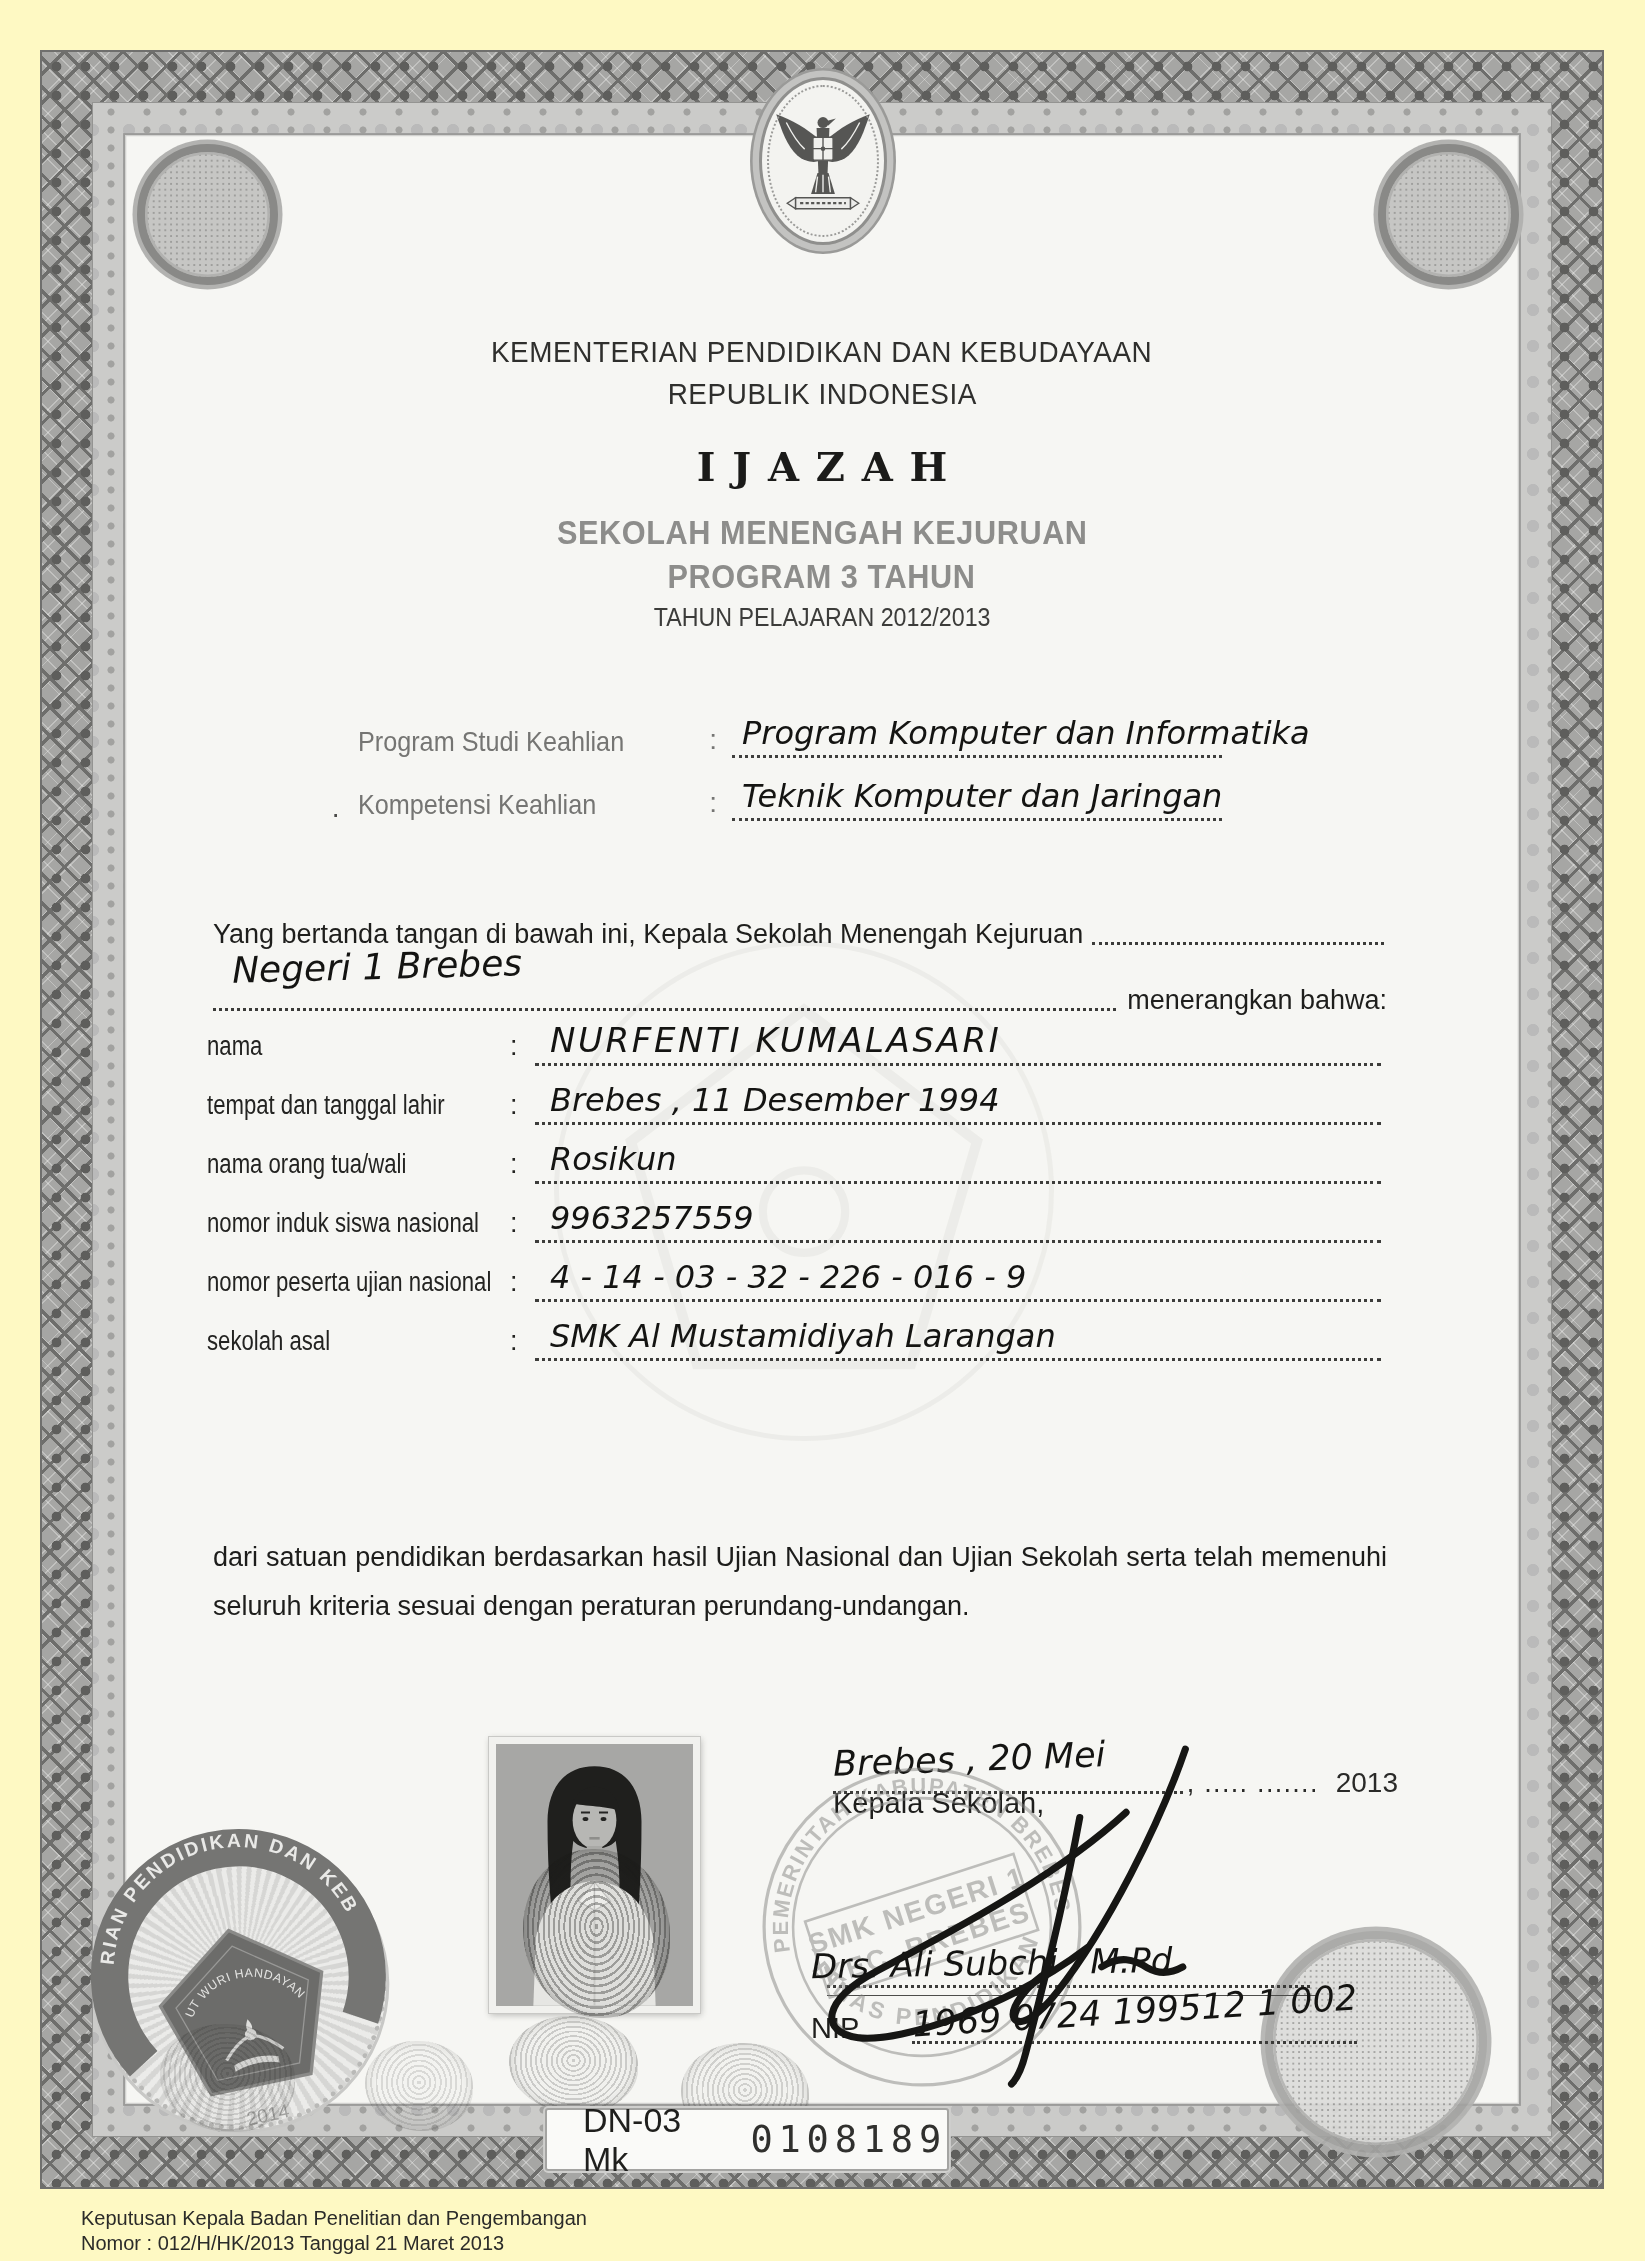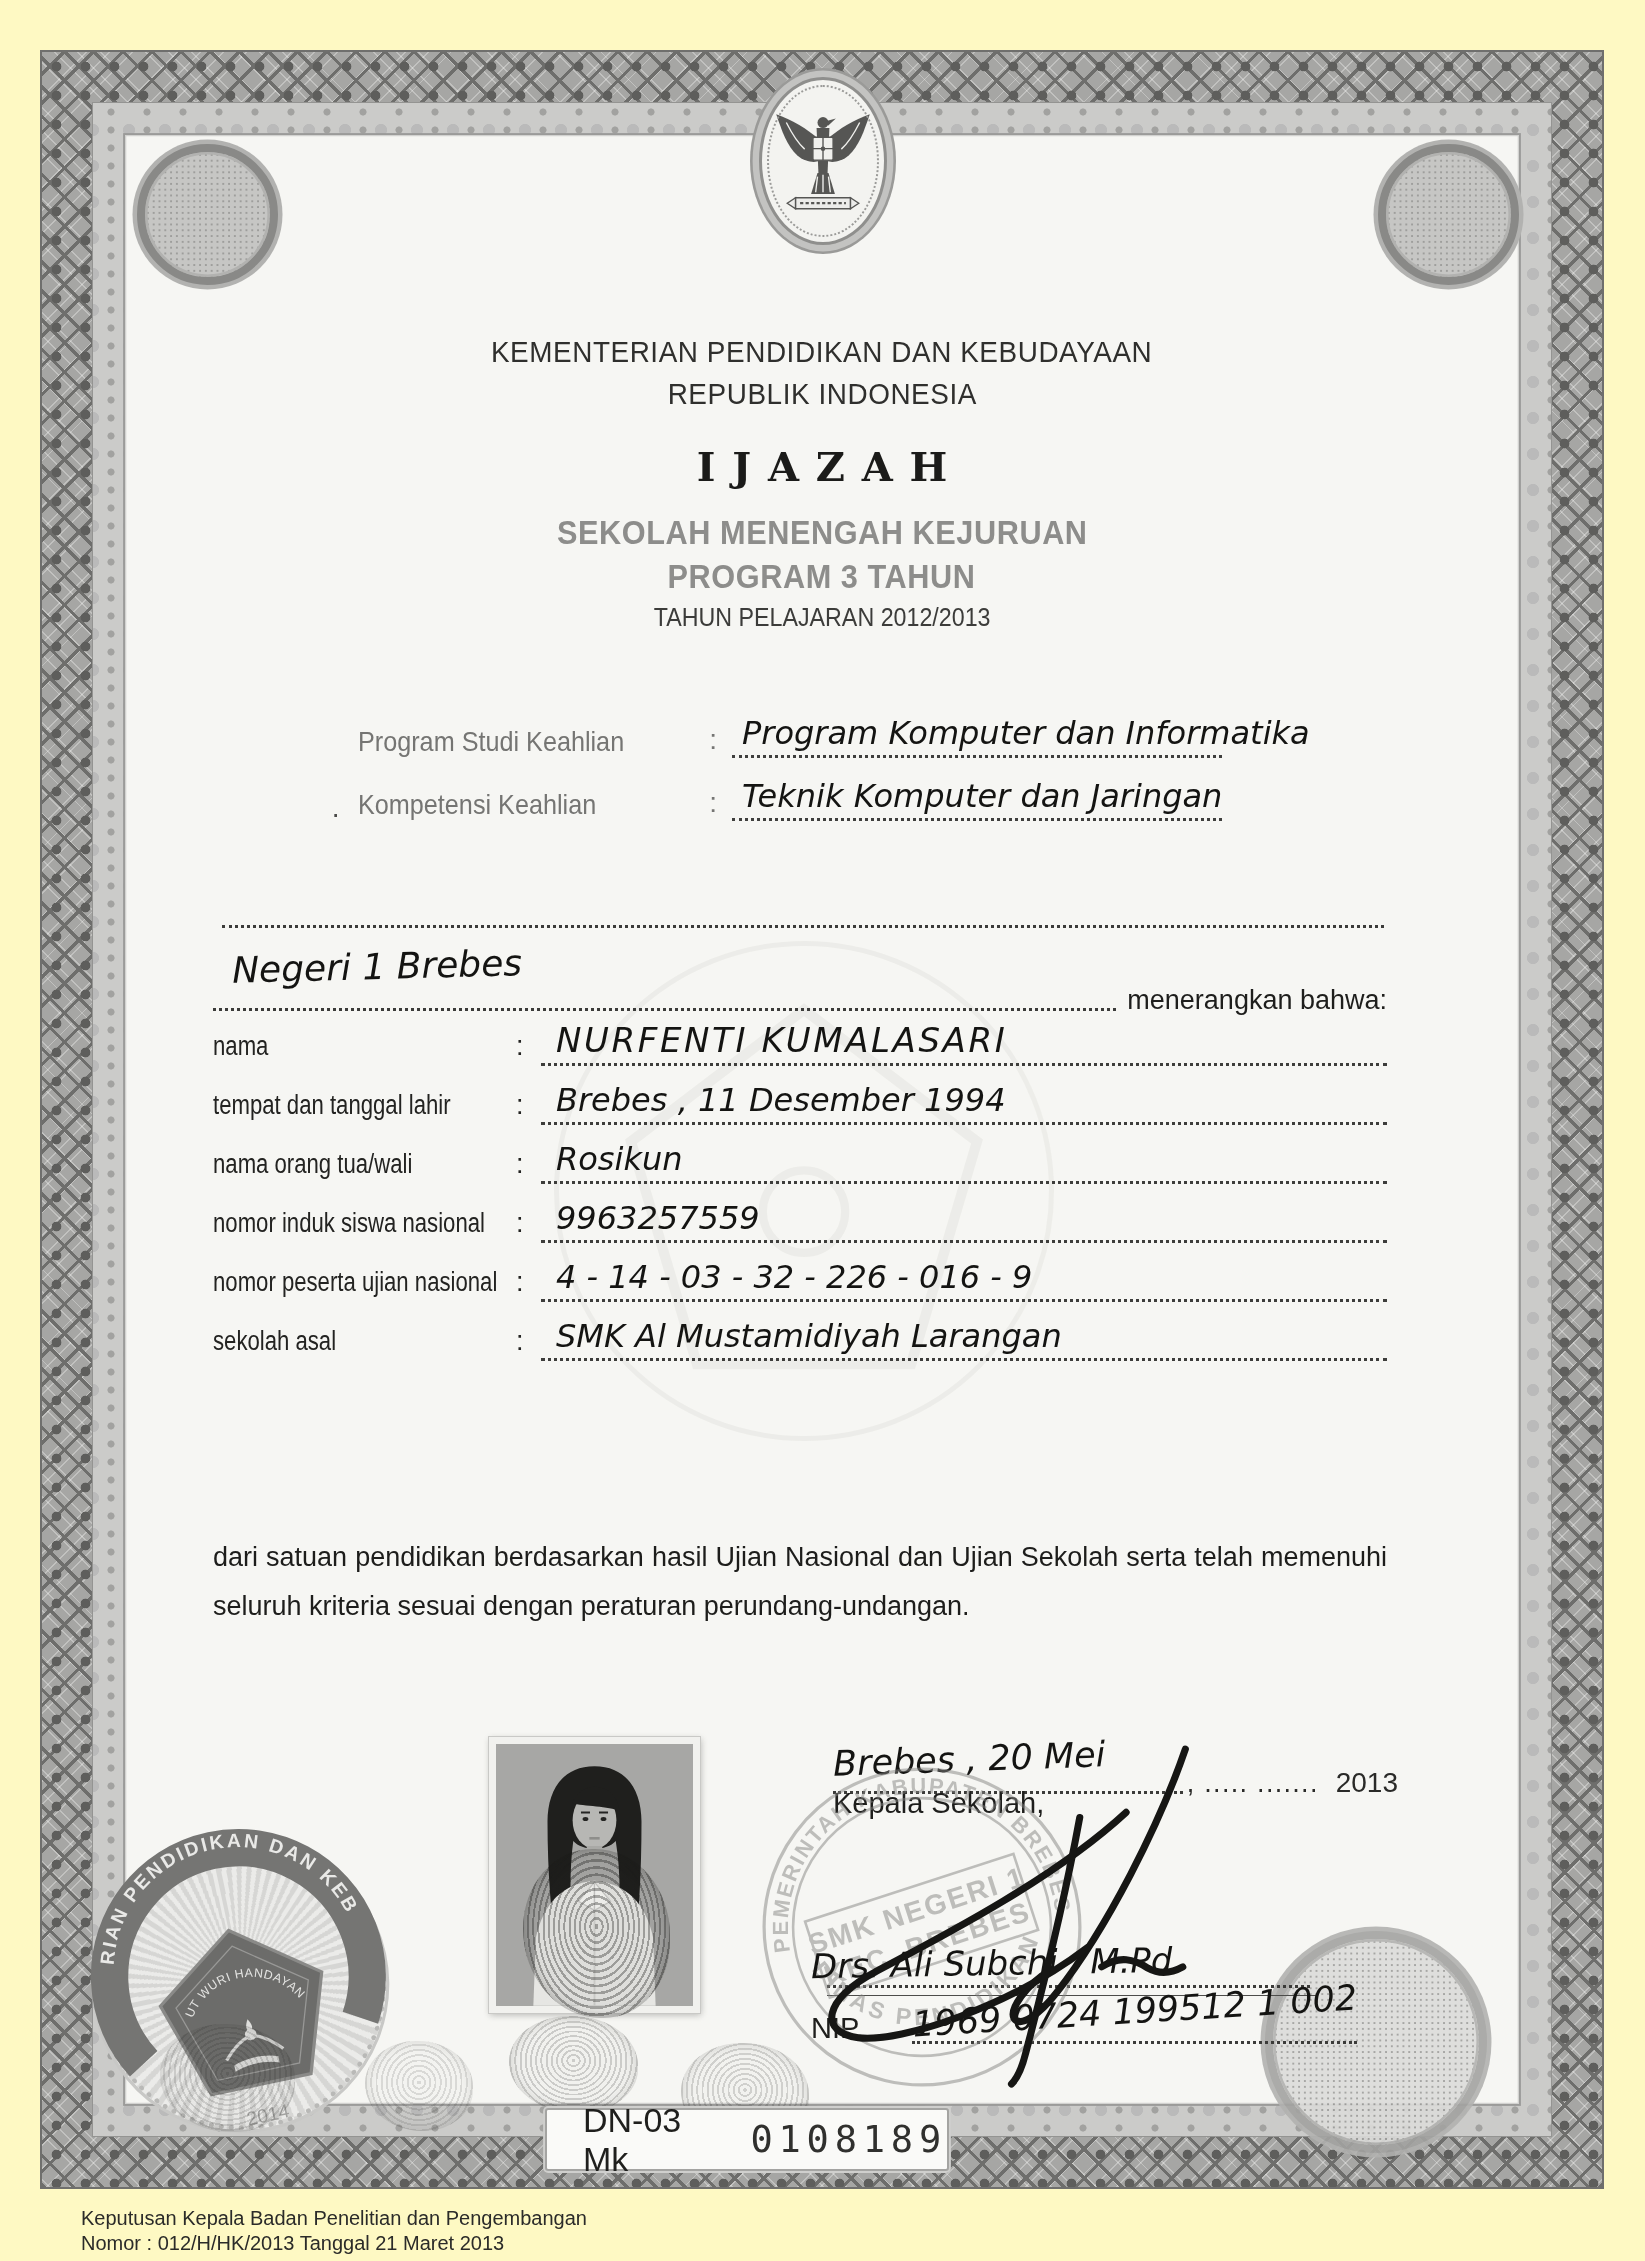--- a/index.html
+++ b/index.html
@@ -67,21 +67,21 @@
   .prow .pval{width:480px;border-bottom:3.2px dotted #3f3f3d;padding:0 0 2.6px 10.3px;
     font-size:32px;overflow:visible;}
   .pbullet{position:absolute;left:331px;z-index:6;font-size:28px;color:#4a4a48;}
 
   .bodytext{font-size:27px;color:#1e1e1c;}
   .introline{position:absolute;left:213px;width:1174px;display:flex;align-items:flex-end;z-index:6;}
   .introline .tail{flex:1;border-bottom:3.9px dotted #3b3b39;margin:0 2.6px 5.2px 9px;height:6.4px;}
   .schoolline{position:absolute;left:213px;width:1174px;display:flex;align-items:flex-end;z-index:6;}
   .schoolline .lead{flex:1;border-bottom:3.9px dotted #3b3b39;margin:0 11.6px 5.2px 0;height:6.4px;}
 
-  .fields{position:absolute;left:213px;width:1174px;top:1007px;z-index:6;}
+  .fields{position:absolute;left:207px;width:1174px;top:1007px;z-index:6;}
   .frow{display:flex;align-items:flex-end;height:59px;}
   .frow .flabel{width:303px;font-size:27px;color:#232321;padding-bottom:3.9px;}
   .frow .flabel .cl{display:inline-block;transform:scaleX(.82);transform-origin:left bottom;white-space:nowrap;}
   .frow .fcolon{width:24.5px;font-size:27px;color:#232321;padding-bottom:3.9px;}
   .frow .fval{flex:1;border-bottom:3.2px dotted #3d3d3b;padding:0 0 2.6px 15.5px;font-size:32px;}
   .fval.caps{font-size:34px;letter-spacing:2.6px;}
 
   .lulus{position:absolute;left:125px;right:126px;top:1426px;text-align:center;z-index:6;
     font-weight:700;font-size:48px;letter-spacing:5.2px;color:#121210;}
   .para{position:absolute;left:213px;width:1174px;top:1533px;z-index:6;
@@ -178,20 +178,21 @@
     <span class="pval hand">Program Komputer dan Informatika</span>
   </div>
   <div class="pbullet" style="top:798px">·</div>
   <div class="prow" style="top:777px">
     <span class="plabel"><span class="cl cond" style="transform:scaleX(.9);transform-origin:left bottom">Kompetensi Keahlian</span></span>
     <span class="pcolon">:</span>
     <span class="pval hand">Teknik Komputer dan Jaringan</span>
   </div>
 
   <div class="introline bodytext" style="top:919px">
+    <span>Yang bertanda tangan di bawah ini, Kepala Sekolah Menengah Kejuruan</span>
     <span class="tail"></span>
   </div>
   <div class="hand" style="position:absolute;left:232px;top:946px;font-size:36px;z-index:6;transform:rotate(-1.5deg)">Negeri 1 Brebes</div>
   <div class="schoolline bodytext" style="top:985px">
     <span class="lead"></span>
     <span>menerangkan bahwa:</span>
   </div>
 
   <div class="fields">
     <div class="frow">

